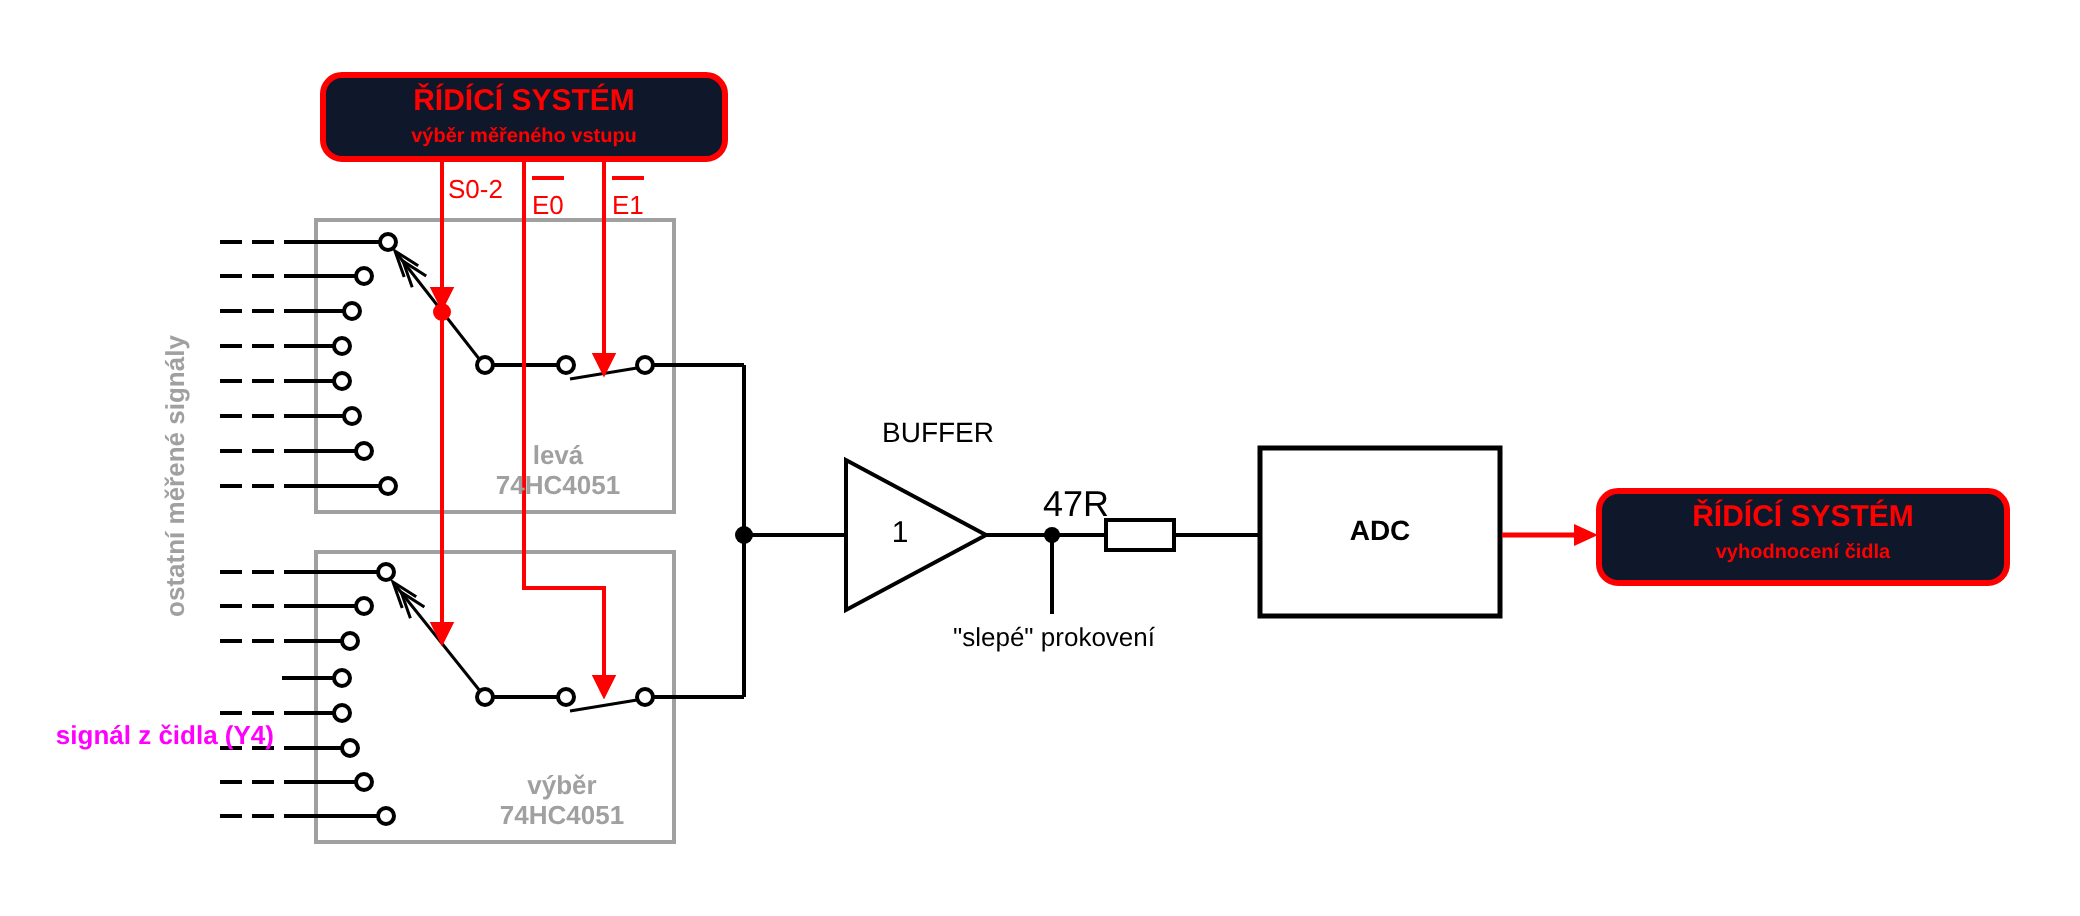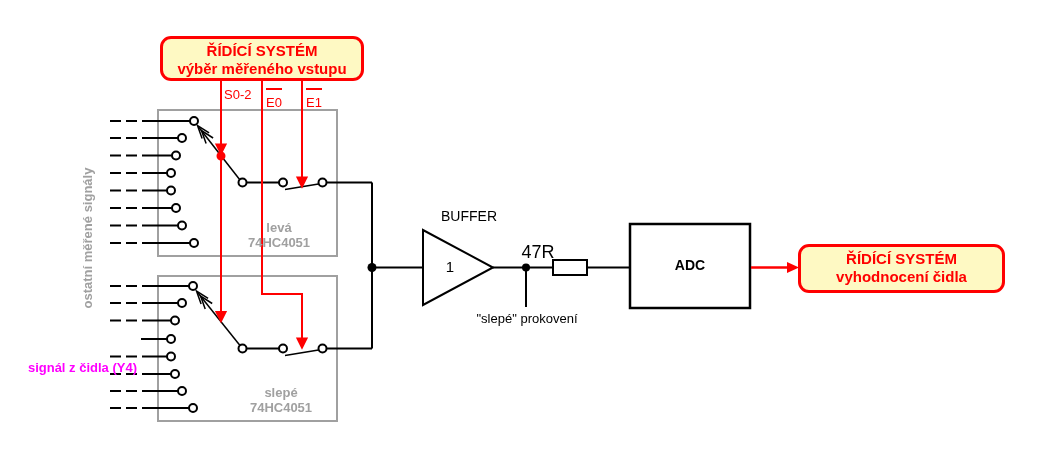--- a/index.html
+++ b/index.html
@@ -5,24 +5,24 @@
   html,body{margin:0;padding:0;background:#ffffff;}
   #stage{
     position:relative;width:1040px;height:458px;background:#ffffff;
     font-family:"Liberation Sans",sans-serif;overflow:hidden;
   }
   #wires{position:absolute;left:0;top:0;}
   .lbl{position:absolute;font-weight:normal;color:#000000;white-space:nowrap;line-height:1.1;}
   .red{color:#ff0000;}
   .ctrl-box{
     position:absolute;box-sizing:border-box;border:3px solid #ff0000;border-radius:11px;
-    background:#fef9c3;color:#ff0000;font-weight:bold;text-align:center;
+    background:#0f172a;color:#ff0000;font-weight:bold;text-align:center;
   }
   .ctrl-box .t1{font-size:15px;line-height:19px;margin-top:2px;}
-  .ctrl-box .t2{font-size:15px;line-height:17px;}
+  .ctrl-box .t2{font-size:10px;line-height:17px;}
   .overbar{display:inline-block;border-top:2px solid #ff0000;line-height:13px;padding-top:6px;}
   .sig{font-size:13px;top:88px;}
   .mux-lbl{position:absolute;width:98px;text-align:center;color:#a0a0a0;font-weight:bold;
     font-size:13px;line-height:15px;}
   #other-signals{
     position:absolute;left:8px;top:230px;width:160px;height:16px;text-align:center;
     transform:rotate(-90deg);color:#a0a0a0;font-weight:bold;font-size:13px;
   }
   #sensor-label{position:absolute;left:20px;top:332px;width:117px;text-align:right;
     color:#ff00ff;font-weight:bold;font-size:13px;margin-top:28px;}
@@ -153,21 +153,21 @@
 
   <div class="lbl red sig" style="left:224px;">S0-2</div>
   <div class="lbl red sig" style="left:266px;"><span class="overbar">E0</span></div>
   <div class="lbl red sig" style="left:306px;"><span class="overbar">E1</span></div>
 
   <div class="mux-lbl" style="left:230px;top:220px;">
     <div>levá</div>
     <div>74HC4051</div>
   </div>
   <div class="mux-lbl" style="left:232px;top:385px;">
-    <div>slepé</div>
+    <div>výběr</div>
     <div>74HC4051</div>
   </div>
 
   <div id="other-signals">ostatní měřené signály</div>
   <div id="sensor-label">signál z čidla (Y4)</div>
 
   <div class="lbl" style="left:417px;top:209px;width:80px;text-align:right;font-size:14px;">BUFFER</div>
   <div class="lbl" style="left:442px;top:259px;width:16px;text-align:center;font-size:15px;">1</div>
 
   <div class="lbl" style="left:516px;top:243px;width:44px;text-align:center;font-size:18px;">47R</div>

